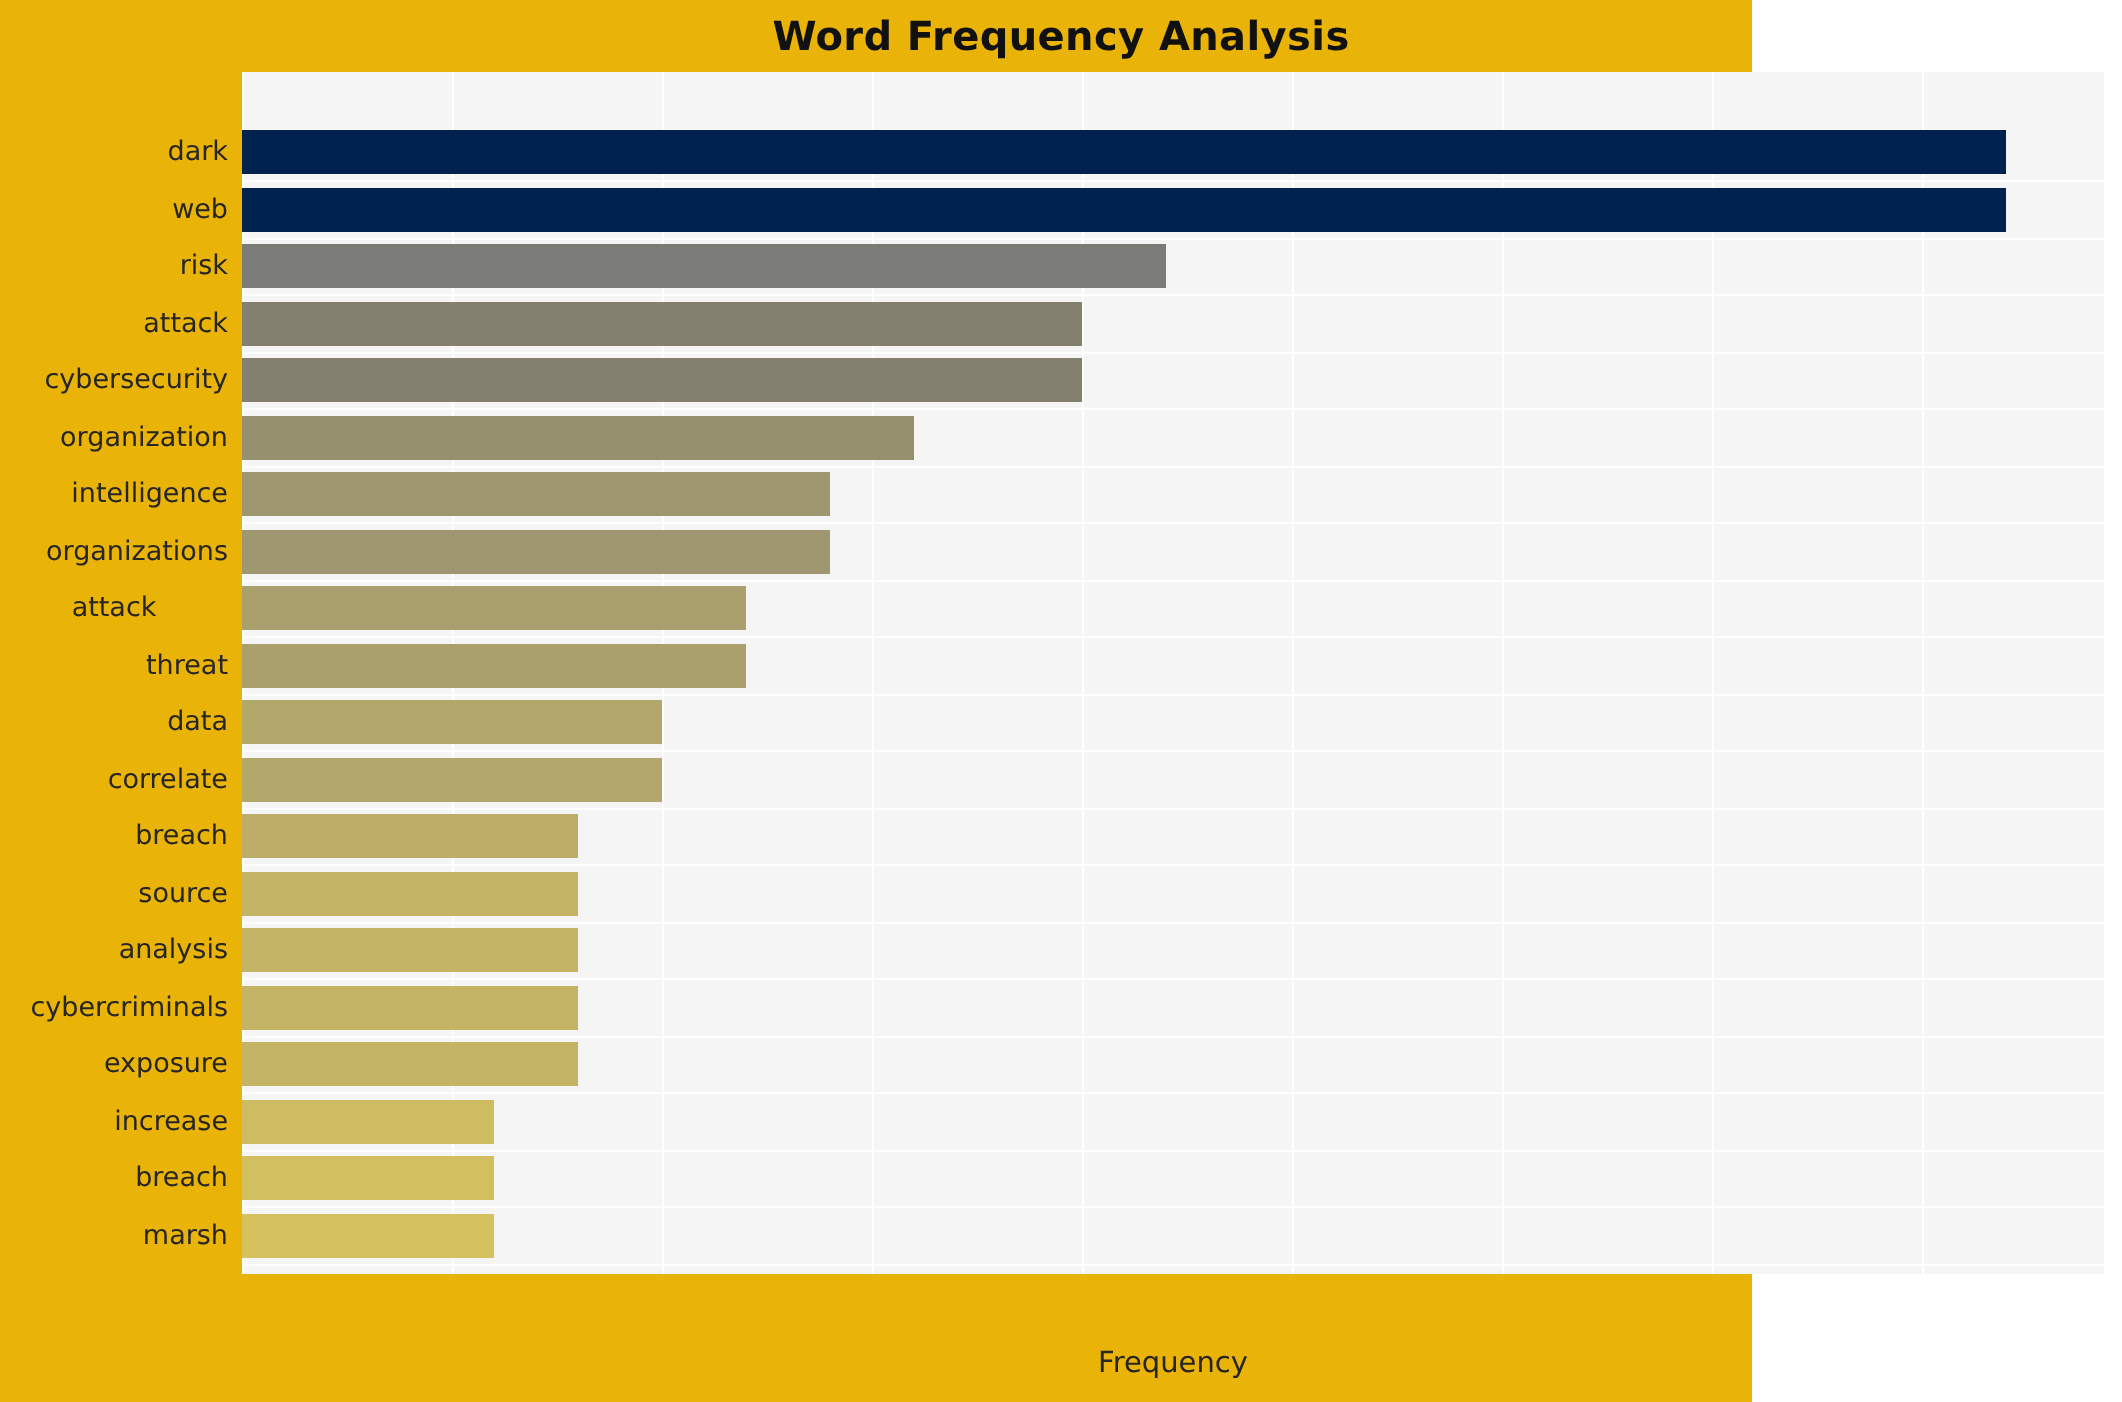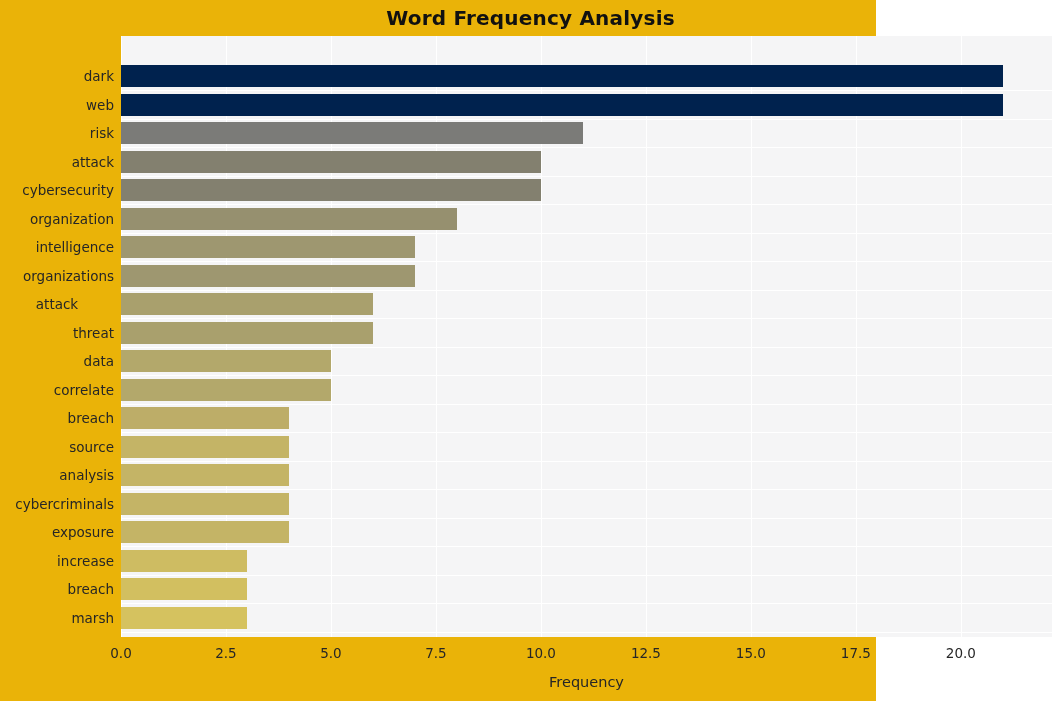--- a/index.html
+++ b/index.html
@@ -177,27 +177,16 @@
       <div class="y-label" style="top: 375px;">breach</div>
       <div class="y-label" style="top: 403.5px;">source</div>
       <div class="y-label" style="top: 432px;">analysis</div>
       <div class="y-label" style="top: 460.5px; padding-left: 48px;">cybercriminals</div>
       <div class="y-label" style="top: 489px;">exposure</div>
       <div class="y-label" style="top: 517.5px;">increase</div>
       <div class="y-label" style="top: 546px;">breach</div>
       <div class="y-label" style="top: 574.5px;">marsh</div>
     </div>
 
-  <div id="x-labels">
-      <div class="x-label" style="left: 121px;">0.0</div>
-      <div class="x-label" style="left: 225.984px;">2.5</div>
-      <div class="x-label" style="left: 330.968px;">5.0</div>
-      <div class="x-label" style="left: 435.953px;">7.5</div>
-      <div class="x-label" style="left: 540.937px;">10.0</div>
-      <div class="x-label" style="left: 645.921px;">12.5</div>
-      <div class="x-label" style="left: 750.905px;">15.0</div>
-      <div class="x-label" style="left: 855.889px;">17.5</div>
-      <div class="x-label" style="left: 960.874px;">20.0</div>
-    </div>
 
   <div id="x-axis-title">Frequency</div>
 
 </div>
 
 </body></html>

